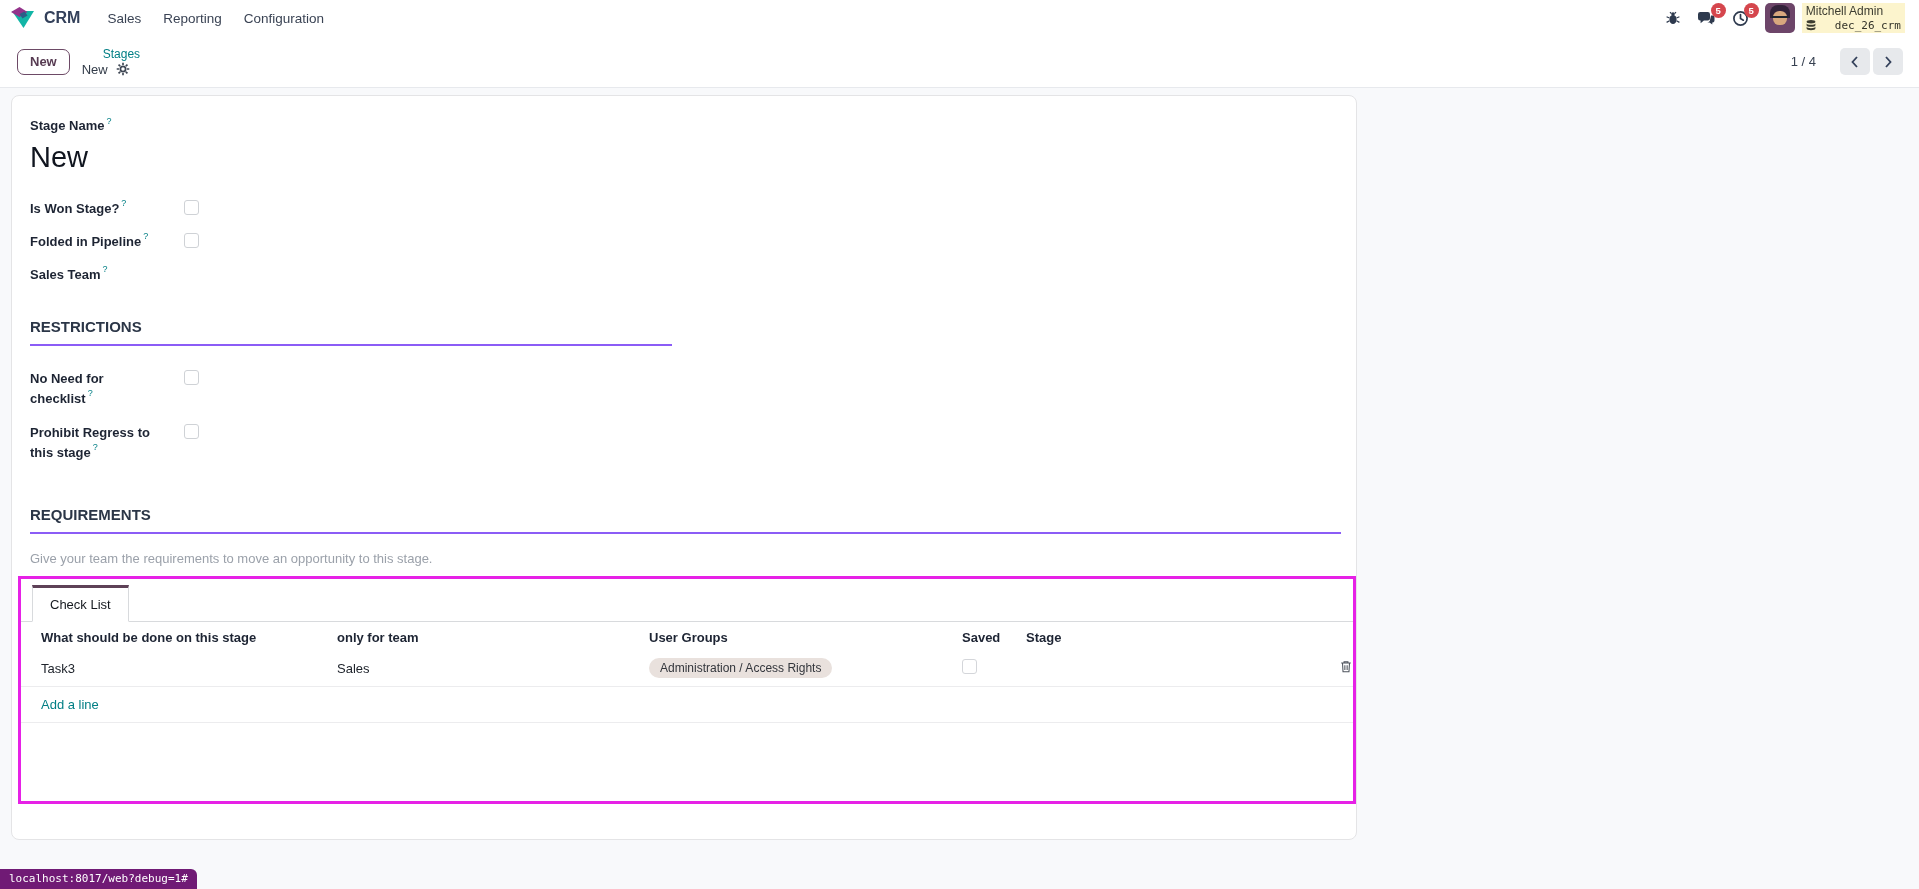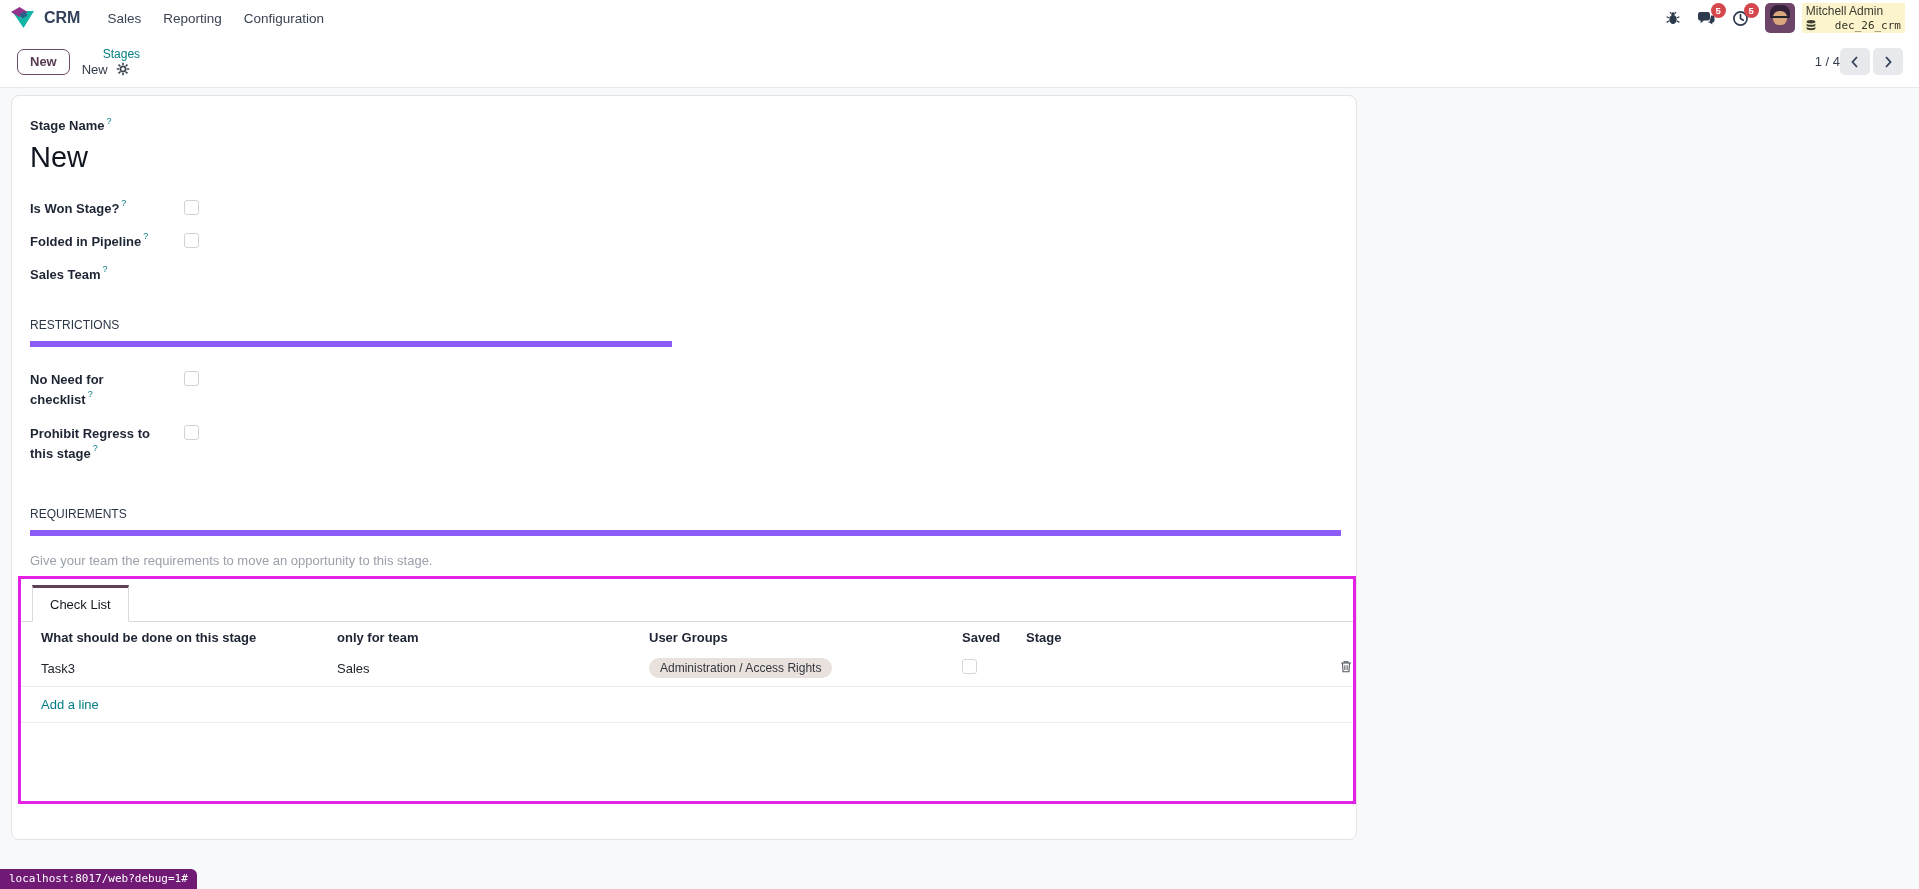--- a/index.html
+++ b/index.html
@@ -27,39 +27,39 @@
   .user-db { display:flex; align-items:center; gap:19px; font-family:"DejaVu Sans Mono", monospace; font-size:11px; color:#34342a; }
 
   
   .control-panel { height:52px; display:flex; align-items:center; padding:0 16px 0 17px;
     background:#fff; border-bottom:1px solid #e7e9ed; }
   .btn-new { border:1px solid #6d4a66; color:#573b52; background:#fff; border-radius:7px;
     padding:4px 12px 5px; font-size:13px; font-weight:600; cursor:pointer; font-family:inherit; }
   .bc-block { margin-left:12px; display:flex; flex-direction:column; justify-content:center; gap:1px; }
   .bc-parent { color:#017e84; font-size:12px; cursor:pointer;margin-left:21px; }
   .bc-current { color:#333c49; font-size:13px; display:flex; align-items:center; gap:8px; }
-  .pager { margin-left:auto; display:flex; align-items:center; gap:0; font-size:13px; color:#374151; }
+  .pager { margin-left:auto; display:flex; align-items:center; gap:24px; font-size:13px; color:#374151; }
   .pager-btns { display:flex; gap:3px; }
   .pager-btn { width:30px; height:27px; border:none; background:#e7e9ec; border-radius:5px;
     display:flex; align-items:center; justify-content:center; color:#32415a; cursor:pointer; }
 
   
   .content { height:801px; background:#f8f9fb; padding-top:7px; }
   .sheet { position:relative; margin-left:11px; width:1346px; height:745px; background:#fff;
     border:1px solid #e4e4e6; border-radius:8px; padding:20px 16px 0 18px; }
   .lbl { font-size:13px; font-weight:700; color:#1d2433; }
   .help { color:#017e84; font-size:9px; vertical-align:top; margin-left:2px; cursor:pointer; }
   .stage-value { font-size:29px; font-weight:500; color:#10151f; margin:7px 0 24px; }
   .field-row { display:flex; align-items:flex-start; margin-bottom:12px; min-height:21px; }
   .field-label { width:154px; line-height:1.22; }
   .field-label .wrap { display:inline-block; max-width:128px; }
   .checkbox { width:15px; height:15px; border:1px solid #cfd2d6; border-radius:3px; background:#fff;
     display:inline-block; margin-top:2px; cursor:pointer; }
   .section { }
-  .section-title { font-size:12px; font-weight:400; color:#2b3647; border-bottom:6px solid #8b5cf6; padding-bottom:9px; }
+  .section-title { font-size:15px; font-weight:700; color:#2b3647; border-bottom:2px solid #8b5cf6; padding-bottom:9px; }
   .restrictions { width:642px; margin-top:33px; margin-bottom:21px; }
   .restrictions .field-row { margin-bottom:15px; }
   .requirements { margin-top:45px; width:1311px; }
   .placeholder { color:#9ba1aa; font-size:13px; margin-top:17px; }
 
   
   .notebook { position:absolute; left:6px; top:480px; width:1338px; height:228px;
     border:3px solid #e621e6; background:#fff; overflow:hidden; }
   .tab-strip { height:43px; border-bottom:1px solid #d8dadd; display:flex; align-items:flex-end; padding-left:11px; }
   .tab { height:37px; margin-bottom:-1px; background:#fff; border:1px solid #d8dadd; border-bottom:1px solid #fff;

